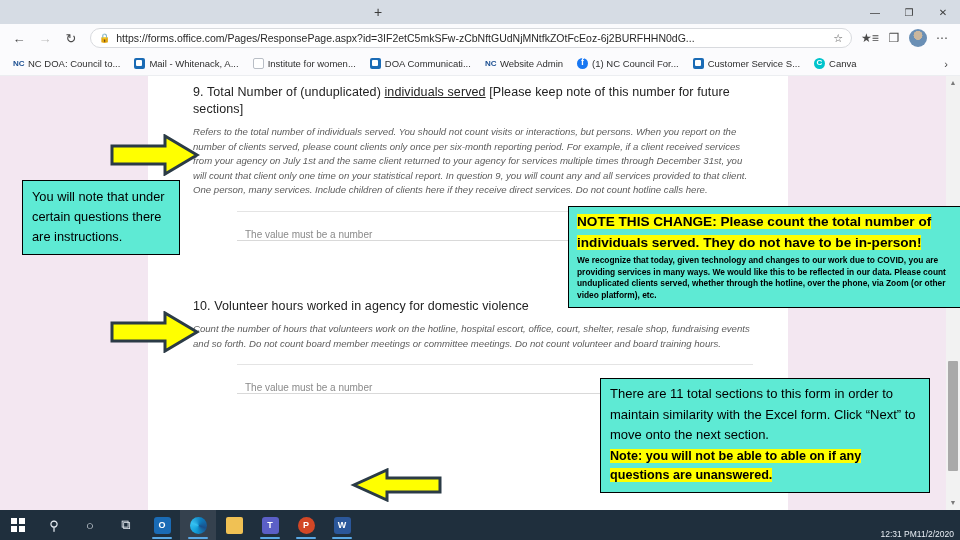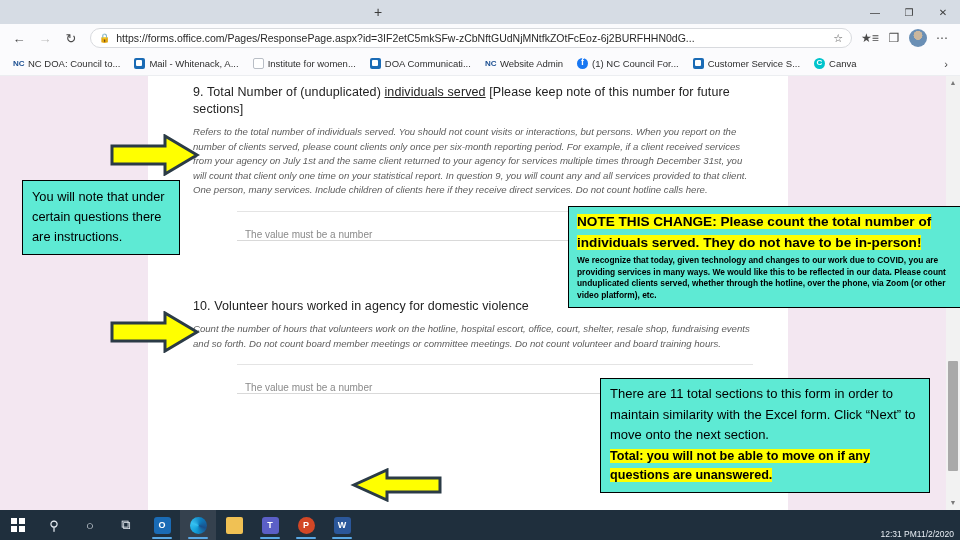--- a/index.html
+++ b/index.html
@@ -329,21 +329,21 @@
     <p>You will note that under certain questions there are instructions.</p>
   </div>
 
   <div class="callout" style="left:538px;top:206px;width:406px;padding:4px 7px 6px 8px;margin-left:30px;">
     <div class="note-head"><span class="hl">NOTE THIS CHANGE: Please count the total number of individuals served. They do not have to be in-person!</span></div>
     <div class="note-body">We recognize that today, given technology and changes to our work due to COVID, you are providing services in many ways. We would like this to be reflected in our data. Please count unduplicated clients served, whether through the hotline, over the phone, via Zoom (or other video platform), etc.</div>
   </div>
 
   <div class="callout" style="left:600px;top:378px;width:330px;padding:5px 8px 6px 9px;">
     <div class="sec-body">There are 11 total sections to this form in order to maintain similarity with the Excel form. Click “Next” to move onto the next section.</div>
-    <div class="sec-note"><span class="hl">Total: you will not be able to move on if any questions are unanswered.</span></div>
+    <div class="sec-note"><span class="hl">Note: you will not be able to able on if any questions are unanswered.</span></div>
   </div>
 
   <div class="taskbar">
     <div class="tb-items">
       <div class="tbi">
           <span class="winlogo"></span>
         </div>
       <div class="tbi">
           <span class="glyph">⚲</span>
         </div>

